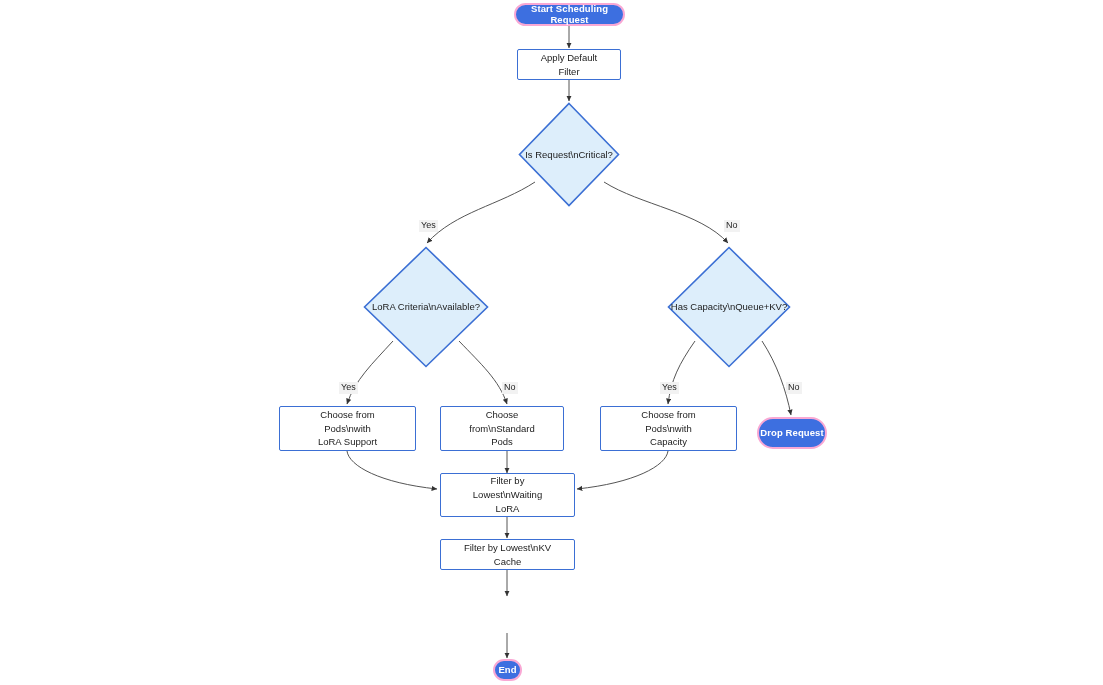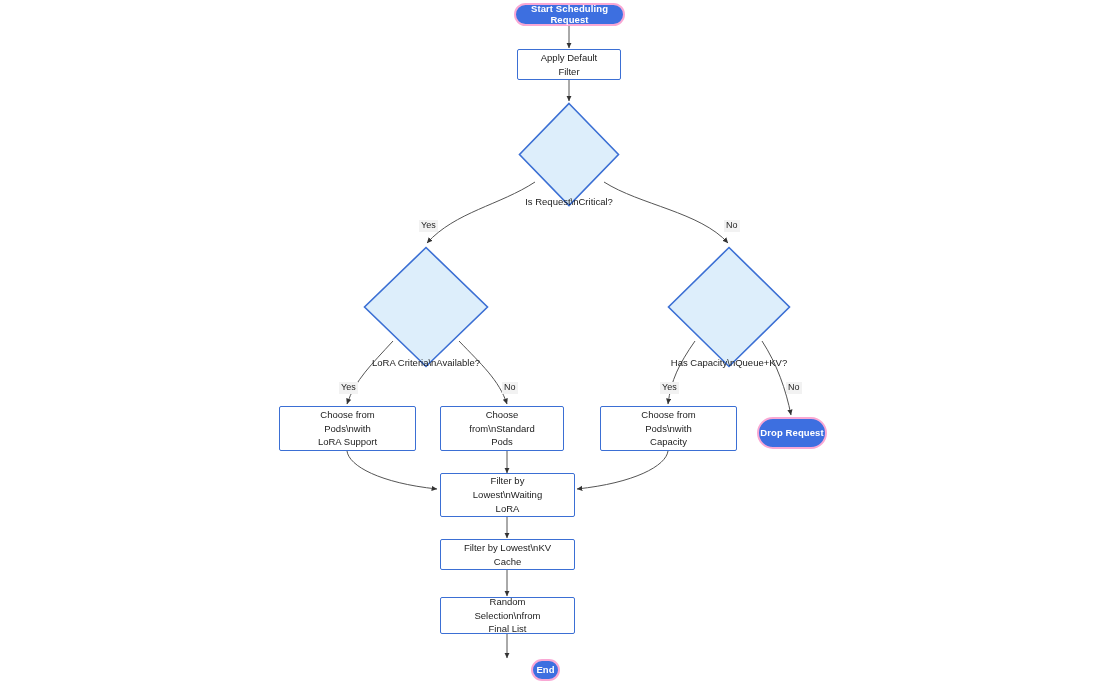--- a/index.html
+++ b/index.html
@@ -55,21 +55,20 @@
     border-radius: 2px;
     color: #1b1b1b;
     font-size: 9.5px;
     line-height: 1.45;
     padding: 2px 16px;
   }
   
   .node-decision {
     background: transparent;
     border: none;
-    align-items: flex-end;
   }
   .node-decision .diamond-shape {
     position: absolute;
     left: 0;
     top: 0;
     width: 100%;
     height: 100%;
   }
   .node-decision .diamond-label {
     position: relative;
@@ -182,26 +181,22 @@
 
   <div class="node node-process" style="left:440px; top:473px; width:135px; height:44px; flex-direction:column;">
     <span>Filter by Lowest\nWaiting</span>
     <span>LoRA</span>
   </div>
 
   <div class="node node-process" style="left:440px; top:539px; width:135px; height:31px;">
     <span>Filter by Lowest\nKV Cache</span>
   </div>
 
-  <div class="node node-process" style="left:440px; top:597px; width:135px; height:37px; flex-direction:column;">
-    <span>Random Selection\nfrom</span>
-    <span>Final List</span>
-  </div>
-
-  <div class="node node-terminal" style="left:493px; top:659px; width:29px; height:22px;margin-left:38px;">
+
+  <div class="node node-terminal" style="left:493px; top:659px; width:29px; height:22px;">
     <span>End</span>
   </div>
 
   <div class="edge-label" style="left:419px; top:220px;">Yes</div>
   <div class="edge-label" style="left:724px; top:220px;">No</div>
   <div class="edge-label" style="left:339px; top:382px;">Yes</div>
   <div class="edge-label" style="left:502px; top:382px;">No</div>
   <div class="edge-label" style="left:660px; top:382px;">Yes</div>
   <div class="edge-label" style="left:786px; top:382px;">No</div>
 

